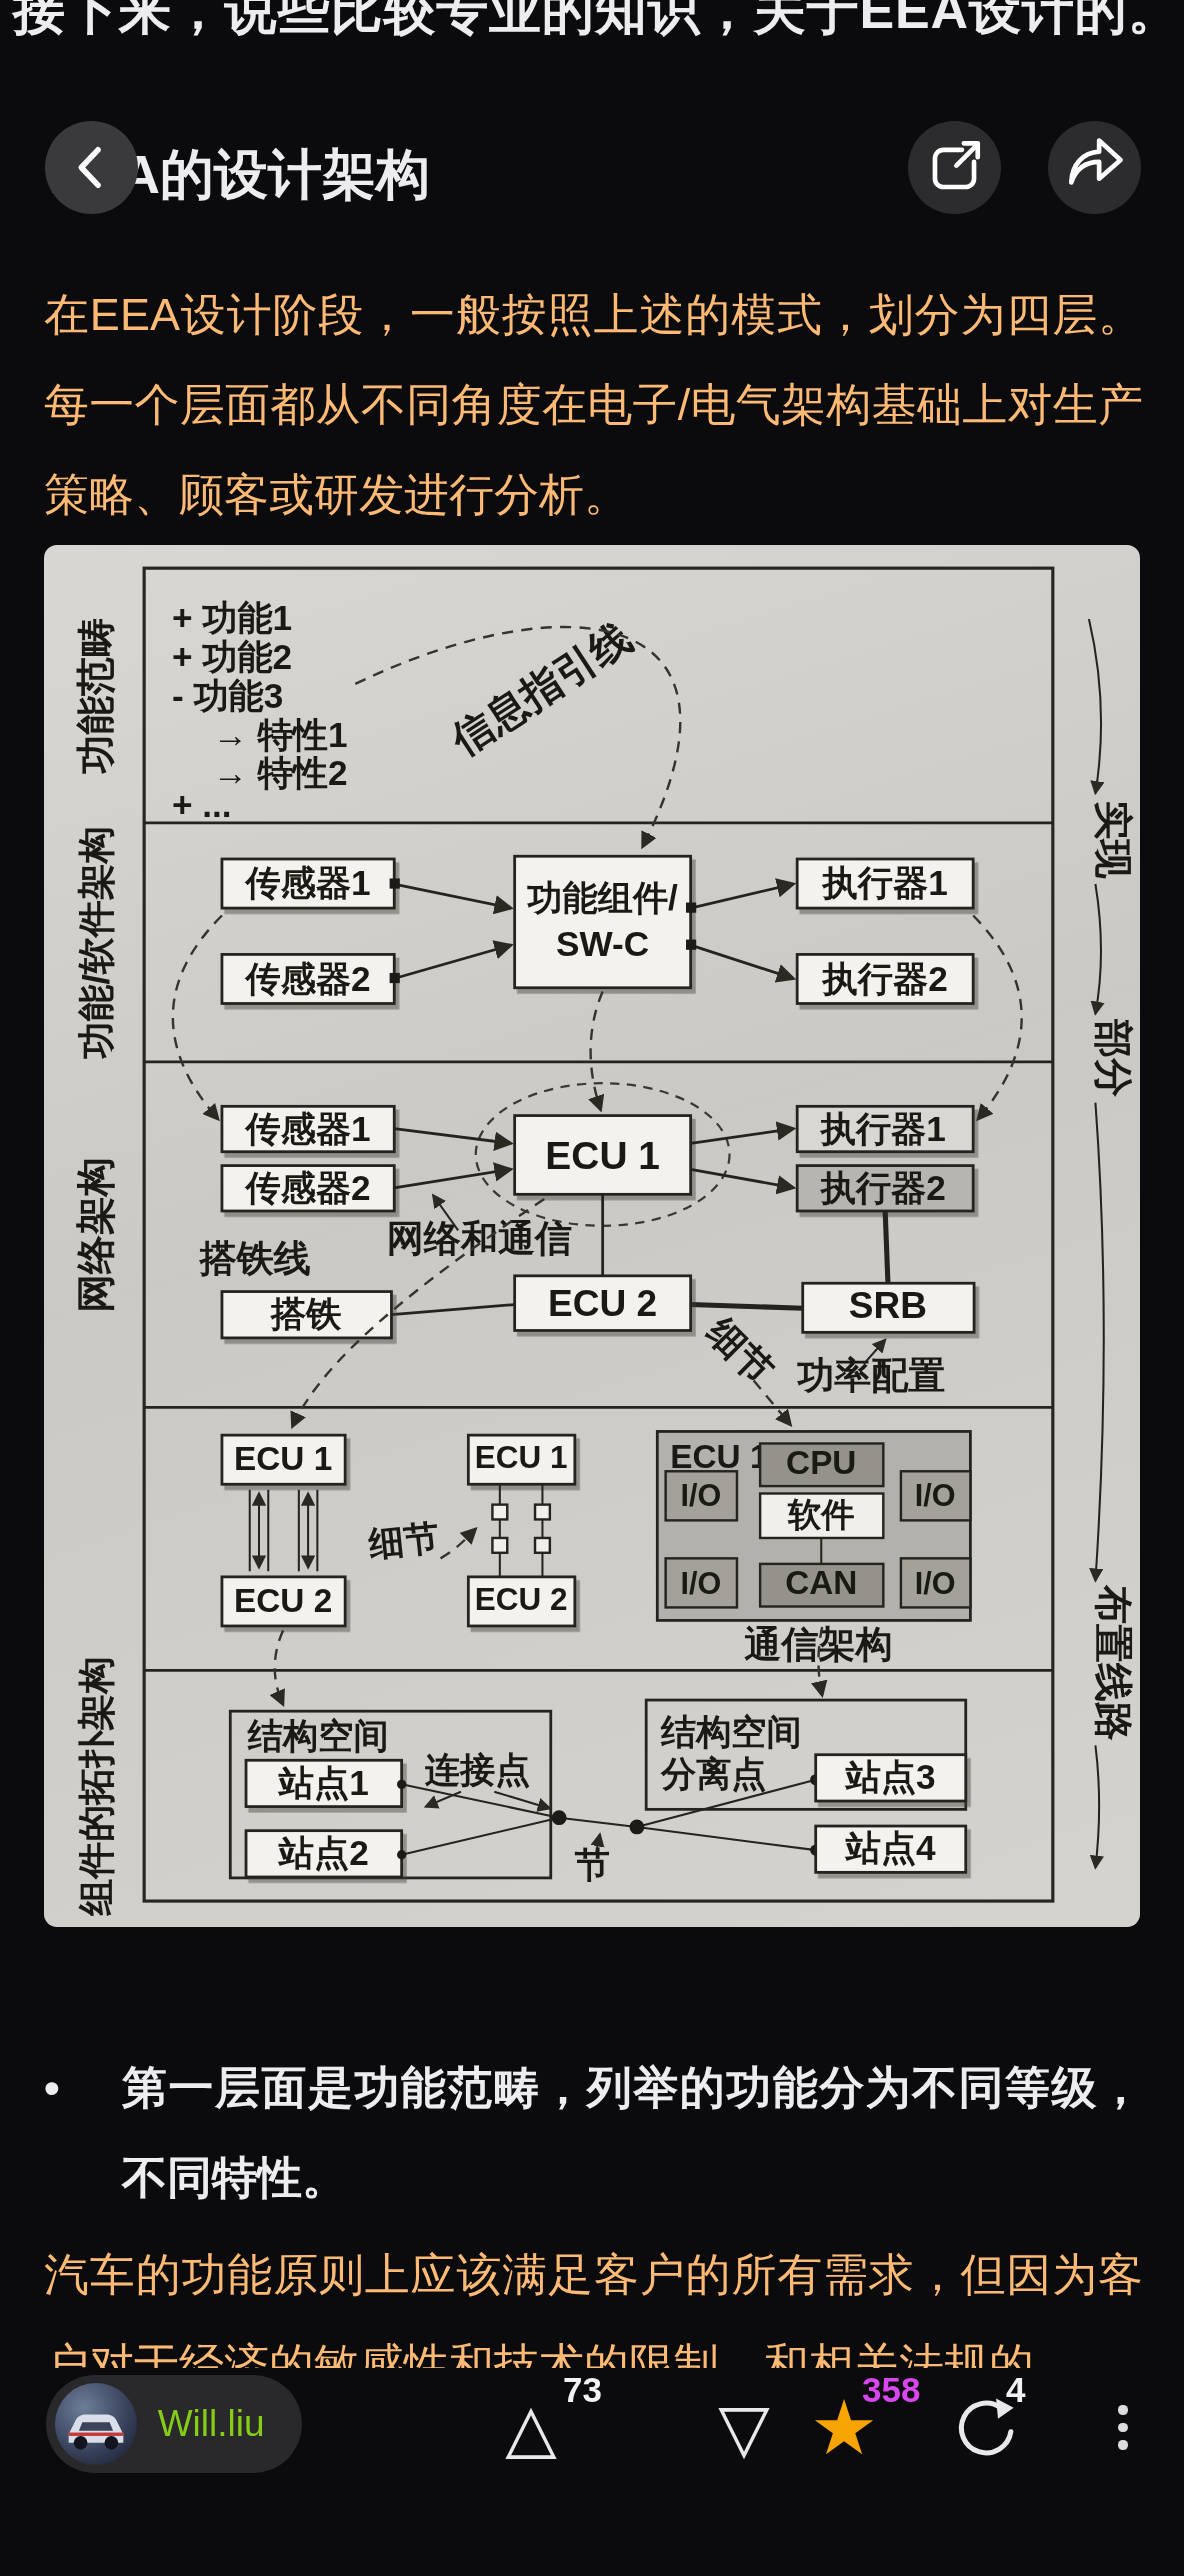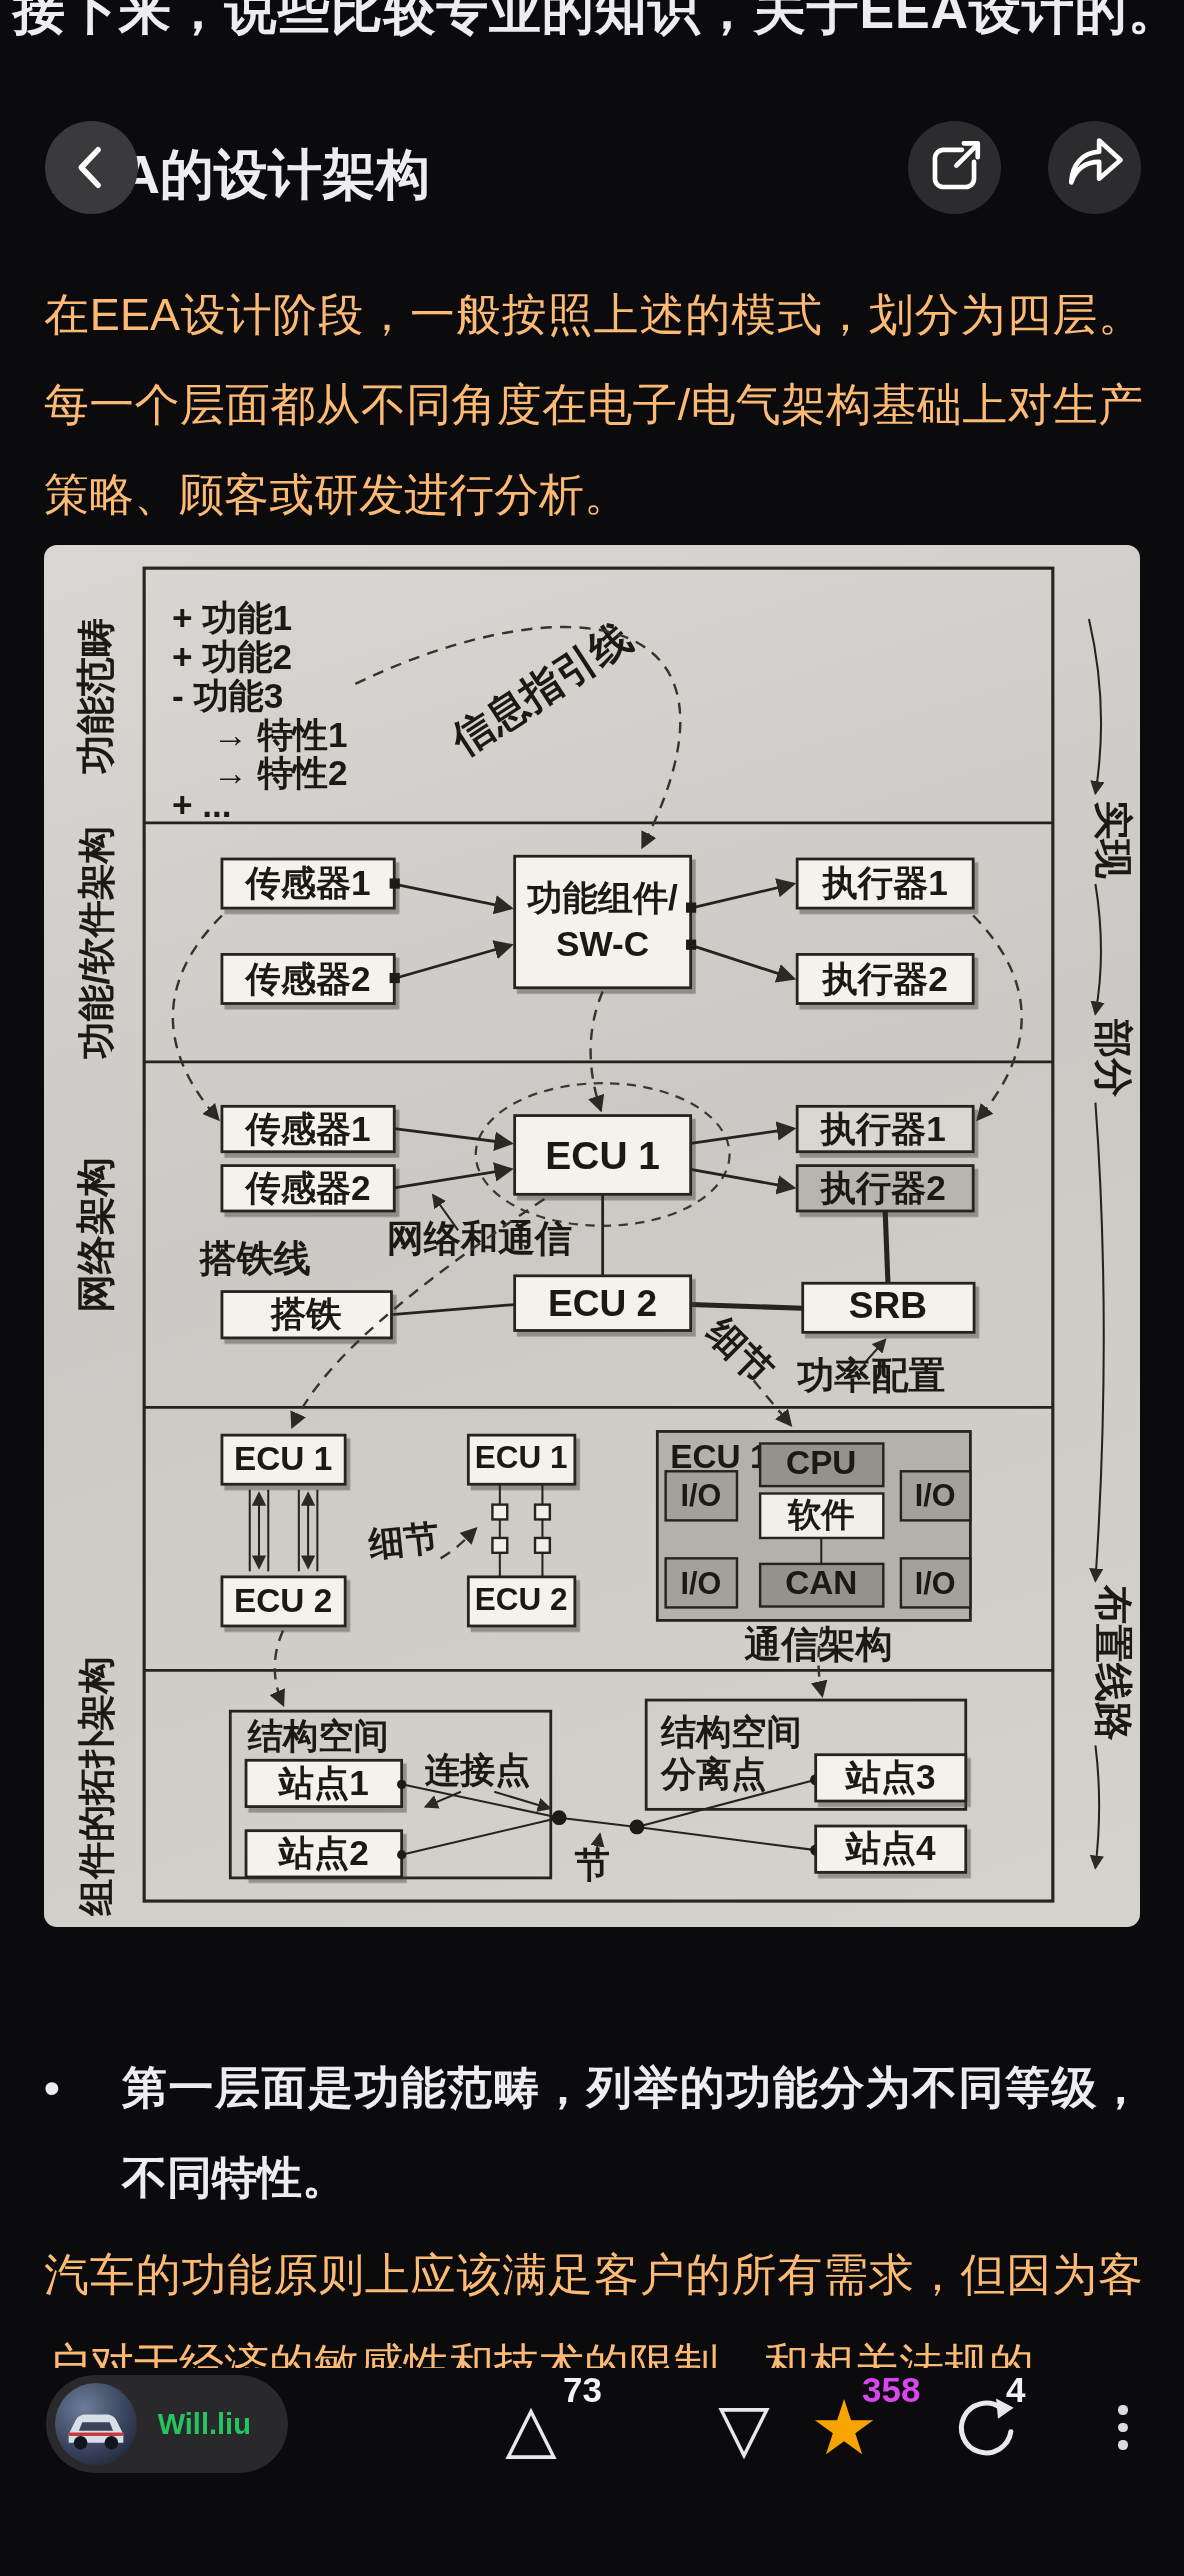--- a/index.html
+++ b/index.html
@@ -47,21 +47,21 @@
   .node { fill:#1c1b16; }
 
   .heart { left:1015px; top:1299px; width:61px; height:57px; z-index:4; }
 
   
   .footer { left:0; top:2368px; width:1185px; height:208px; background:#0b0b0d; z-index:6; }
   .author-pill { position:absolute; left:46px; top:7.4px; height:98px; display:flex; align-items:center;
                  gap:20.4px; background:#29292b; border-radius:56px; padding:8.3px 37px 8.3px 9.3px; }
   .avatar { width:82px; height:82px; border-radius:50%; overflow:hidden; display:block;
             background:radial-gradient(circle at 35% 30%, #6d7d99 0%, #39435c 55%, #15192a 100%); }
-  .author-name { font-size:29px; font-weight:700; color:#22c55e; }
+  .author-name { font-size:37px; font-weight:400; color:#84cc16; }
   .icon-wrap { position:absolute; top:13px; width:120px; height:93px; display:flex; align-items:center; justify-content:center; }
   .tri { font-size:67px; color:#e9e9eb; line-height:1; }
   .star-glyph { font-size:76px; color:#f7a300; line-height:1; }
   .badge { position:absolute; top:-11px; font-size:35px; font-weight:700; color:#f2f2f4; }
   .badge-orange { color:#d946ef; }
   .w-up { left:471px; } .w-up .badge { left:80px;margin-left:12px; }
   .w-down { left:684px; }
   .w-star { left:784px; } .w-star .badge { left:78px; }
   .w-share { left:926px; } .w-share .badge { left:80px; }
   .w-more { left:1063px; }

